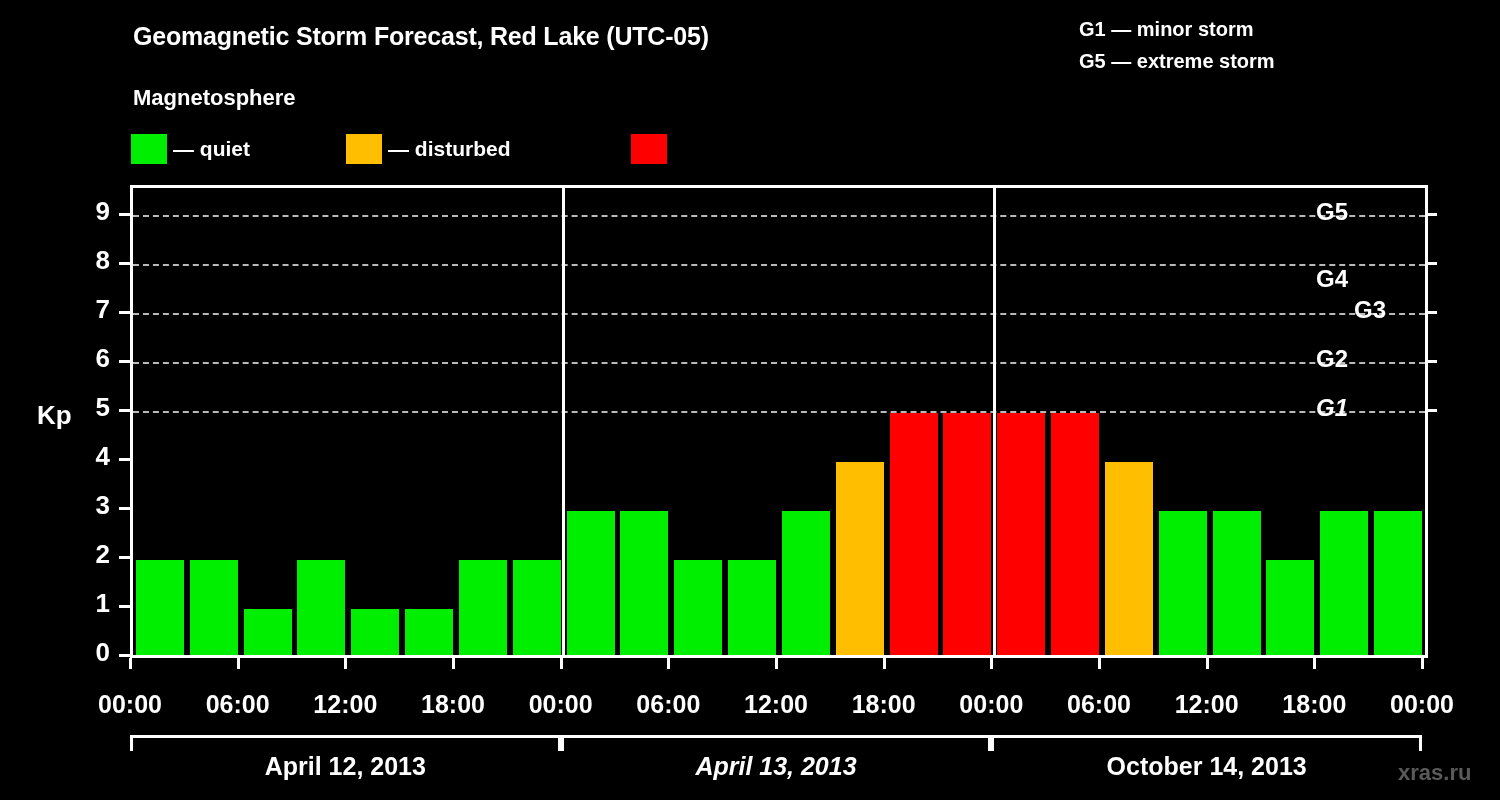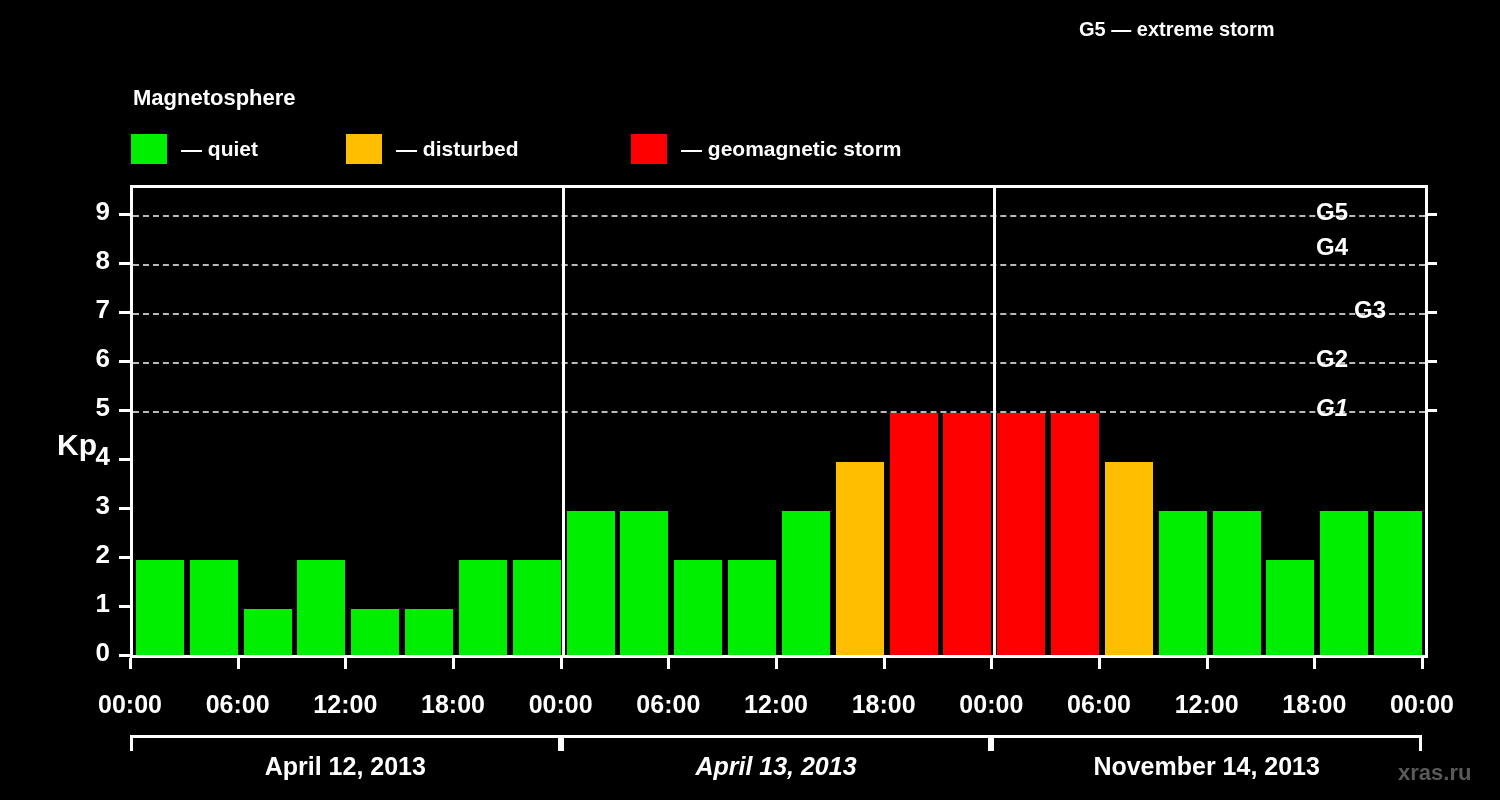--- a/index.html
+++ b/index.html
@@ -7,76 +7,77 @@
   body{width:1500px;height:800px;overflow:hidden;font-family:"Liberation Sans",sans-serif;color:#fff;}
   #root{position:relative;width:1500px;height:800px;background:#000;}
 
   
   .title{position:absolute;left:133px;top:22px;font-size:25px;font-weight:bold;letter-spacing:-0.2px;white-space:nowrap;}
   .subtitle{position:absolute;left:133px;top:85px;font-size:22px;font-weight:bold;white-space:nowrap;}
 
   .legend-row{position:absolute;left:131px;top:133px;height:32px;}
   .legend-item{position:absolute;top:0;height:32px;display:flex;align-items:center;white-space:nowrap;}
   .legend-sw{width:36px;height:30px;display:inline-block;}
-  .legend-txt{font-size:21px;font-weight:bold;margin-left:14px;}
+  .legend-txt{font-size:21px;font-weight:bold;margin-left:6px;}
 
   .gscale{position:absolute;left:1079px;top:13px;}
   .gscale-line{font-size:20px;font-weight:bold;line-height:32px;white-space:nowrap;}
 
   
   #plot{position:absolute;left:130px;top:185px;width:1292px;height:470px;
         border-left:3px solid #fff;border-right:3px solid #fff;
         border-top:3px solid #fff;box-sizing:content-box;}
   .plot-inner{position:absolute;left:0;top:0;width:1292px;height:470px;overflow:hidden;}
   .axis-bottom{position:absolute;left:130px;top:655px;width:1298px;height:3px;background:#fff;}
 
   .grid{position:absolute;left:0;width:1292px;height:0;border-top:2px dashed #b9b9b9;}
 
   .vsep{position:absolute;width:3px;background:#fff;top:-3px;height:473px;}
 
   .bar{position:absolute;bottom:0;width:48px;}
   .ylabel-l{position:absolute;width:40px;text-align:right;font-size:26px;font-weight:bold;}
   .ytickmark{position:absolute;left:-11px;width:11px;height:3px;background:#fff;}
   .ylabel-r{position:absolute;left:1316px;width:70px;text-align:left;font-size:24px;font-weight:bold;}
 
-  .kp-label{position:absolute;left:37px;top:428px;font-size:30px;font-weight:bold;margin-left:20px;}
+  .kp-label{position:absolute;left:37px;top:400px;font-size:26px;font-weight:bold;}
 
   
   .xtickmark{position:absolute;top:658px;width:3px;height:11px;background:#fff;}
   .xlabel{position:absolute;top:690px;width:120px;margin-left:-60px;text-align:center;font-size:25px;font-weight:bold;}
 
   
   .daybracket{position:absolute;top:735px;height:16px;border-left:3px solid #fff;border-right:3px solid #fff;border-top:3px solid #fff;box-sizing:border-box;}
   .daylabel{position:absolute;top:752px;text-align:center;font-size:25px;font-weight:bold;}
 
   .watermark{position:absolute;left:1398px;top:760px;font-size:22px;font-weight:bold;color:#5a5a5a;}
 </style>
 </head>
 <body>
 
 <div id="root">
 
+  <div class="title">Geomagnetic Storm Forecast, Red Lake (UTC-05)</div>
   <div class="subtitle">Magnetosphere</div>
 
   <div class="legend-row" id="legend-row">
       <div class="legend-item" style="left: 0px;">
         <span class="legend-sw" style="background: rgb(0, 238, 0);"></span>
         <span class="legend-txt">— quiet</span>
       </div>
       <div class="legend-item" style="left: 215px;">
         <span class="legend-sw" style="background: rgb(255, 190, 0);"></span>
         <span class="legend-txt">— disturbed</span>
       </div>
       <div class="legend-item" style="left: 500px;">
         <span class="legend-sw" style="background: rgb(255, 0, 0);"></span>
-        <span class="legend-txt">— geomagnetic storm</span>
       </div>
     </div>
 
   <div class="gscale" id="gscale">
+      <div class="gscale-line">G1 — minor storm</div>
       <div class="gscale-line">G5 — extreme storm</div>
     </div>
 
   <div id="plot">
     <div class="plot-inner" id="plot-inner">
         <div class="grid" style="bottom: 244.792px;"></div>
         <div class="grid" style="bottom: 293.75px;"></div>
         <div class="grid" style="bottom: 342.708px;"></div>
         <div class="grid" style="bottom: 391.667px;"></div>
         <div class="grid" style="bottom: 440.625px;"></div>
@@ -132,21 +133,21 @@
       <div class="ylabel-l" style="left: 70px; top: 196.375px;">9</div>
       <div class="ytickmark" style="position: absolute; left: 119px; top: 213.375px;"></div>
     </div>
   <div id="y-right">
       <div class="ylabel-r" style="top: 394.208px; font-style: italic;">G1</div>
       <div style="position: absolute; left: 1425px; top: 409.208px; width: 12px; height: 3px; background: rgb(255, 255, 255);"></div>
       <div class="ylabel-r" style="top: 345.25px;">G2</div>
       <div style="position: absolute; left: 1425px; top: 360.25px; width: 12px; height: 3px; background: rgb(255, 255, 255);"></div>
       <div class="ylabel-r" style="top: 296.292px; text-align: right;">G3</div>
       <div style="position: absolute; left: 1425px; top: 311.292px; width: 12px; height: 3px; background: rgb(255, 255, 255);"></div>
-      <div class="ylabel-r" style="top: 233px;">G4</div>
+      <div class="ylabel-r" style="top: 265px;">G4</div>
       <div style="position: absolute; left: 1425px; top: 262.333px; width: 12px; height: 3px; background: rgb(255, 255, 255);"></div>
       <div class="ylabel-r" style="top: 198.375px;">G5</div>
       <div style="position: absolute; left: 1425px; top: 213.375px; width: 12px; height: 3px; background: rgb(255, 255, 255);"></div>
     </div>
   <div class="kp-label">Kp</div>
 
   <div id="x-axis">
       <div class="xtickmark" style="left: 129px;"></div>
       <div class="xlabel" style="left: 130px;">00:00</div>
       <div class="xtickmark" style="left: 236.667px;"></div>
@@ -173,17 +174,17 @@
       <div class="xlabel" style="left: 1314.33px;">18:00</div>
       <div class="xtickmark" style="left: 1421px;"></div>
       <div class="xlabel" style="left: 1422px;">00:00</div>
     </div>
   <div id="day-axis">
       <div class="daybracket" style="left: 130px; width: 430.667px;"></div>
       <div class="daylabel" style="left: 130px; width: 430.667px;">April 12, 2013</div>
       <div class="daybracket" style="left: 560.667px; width: 430.667px;"></div>
       <div class="daylabel" style="left: 560.667px; width: 430.667px; font-style: italic;">April 13, 2013</div>
       <div class="daybracket" style="left: 991.333px; width: 430.667px;"></div>
-      <div class="daylabel" style="left: 991.333px; width: 430.667px;">November 14, 2013</div>
+      <div class="daylabel" style="left: 991.333px; width: 430.667px;">October 14, 2013</div>
     </div>
 
   <div class="watermark">xras.ru</div>
 </div>
 
 </body></html>

